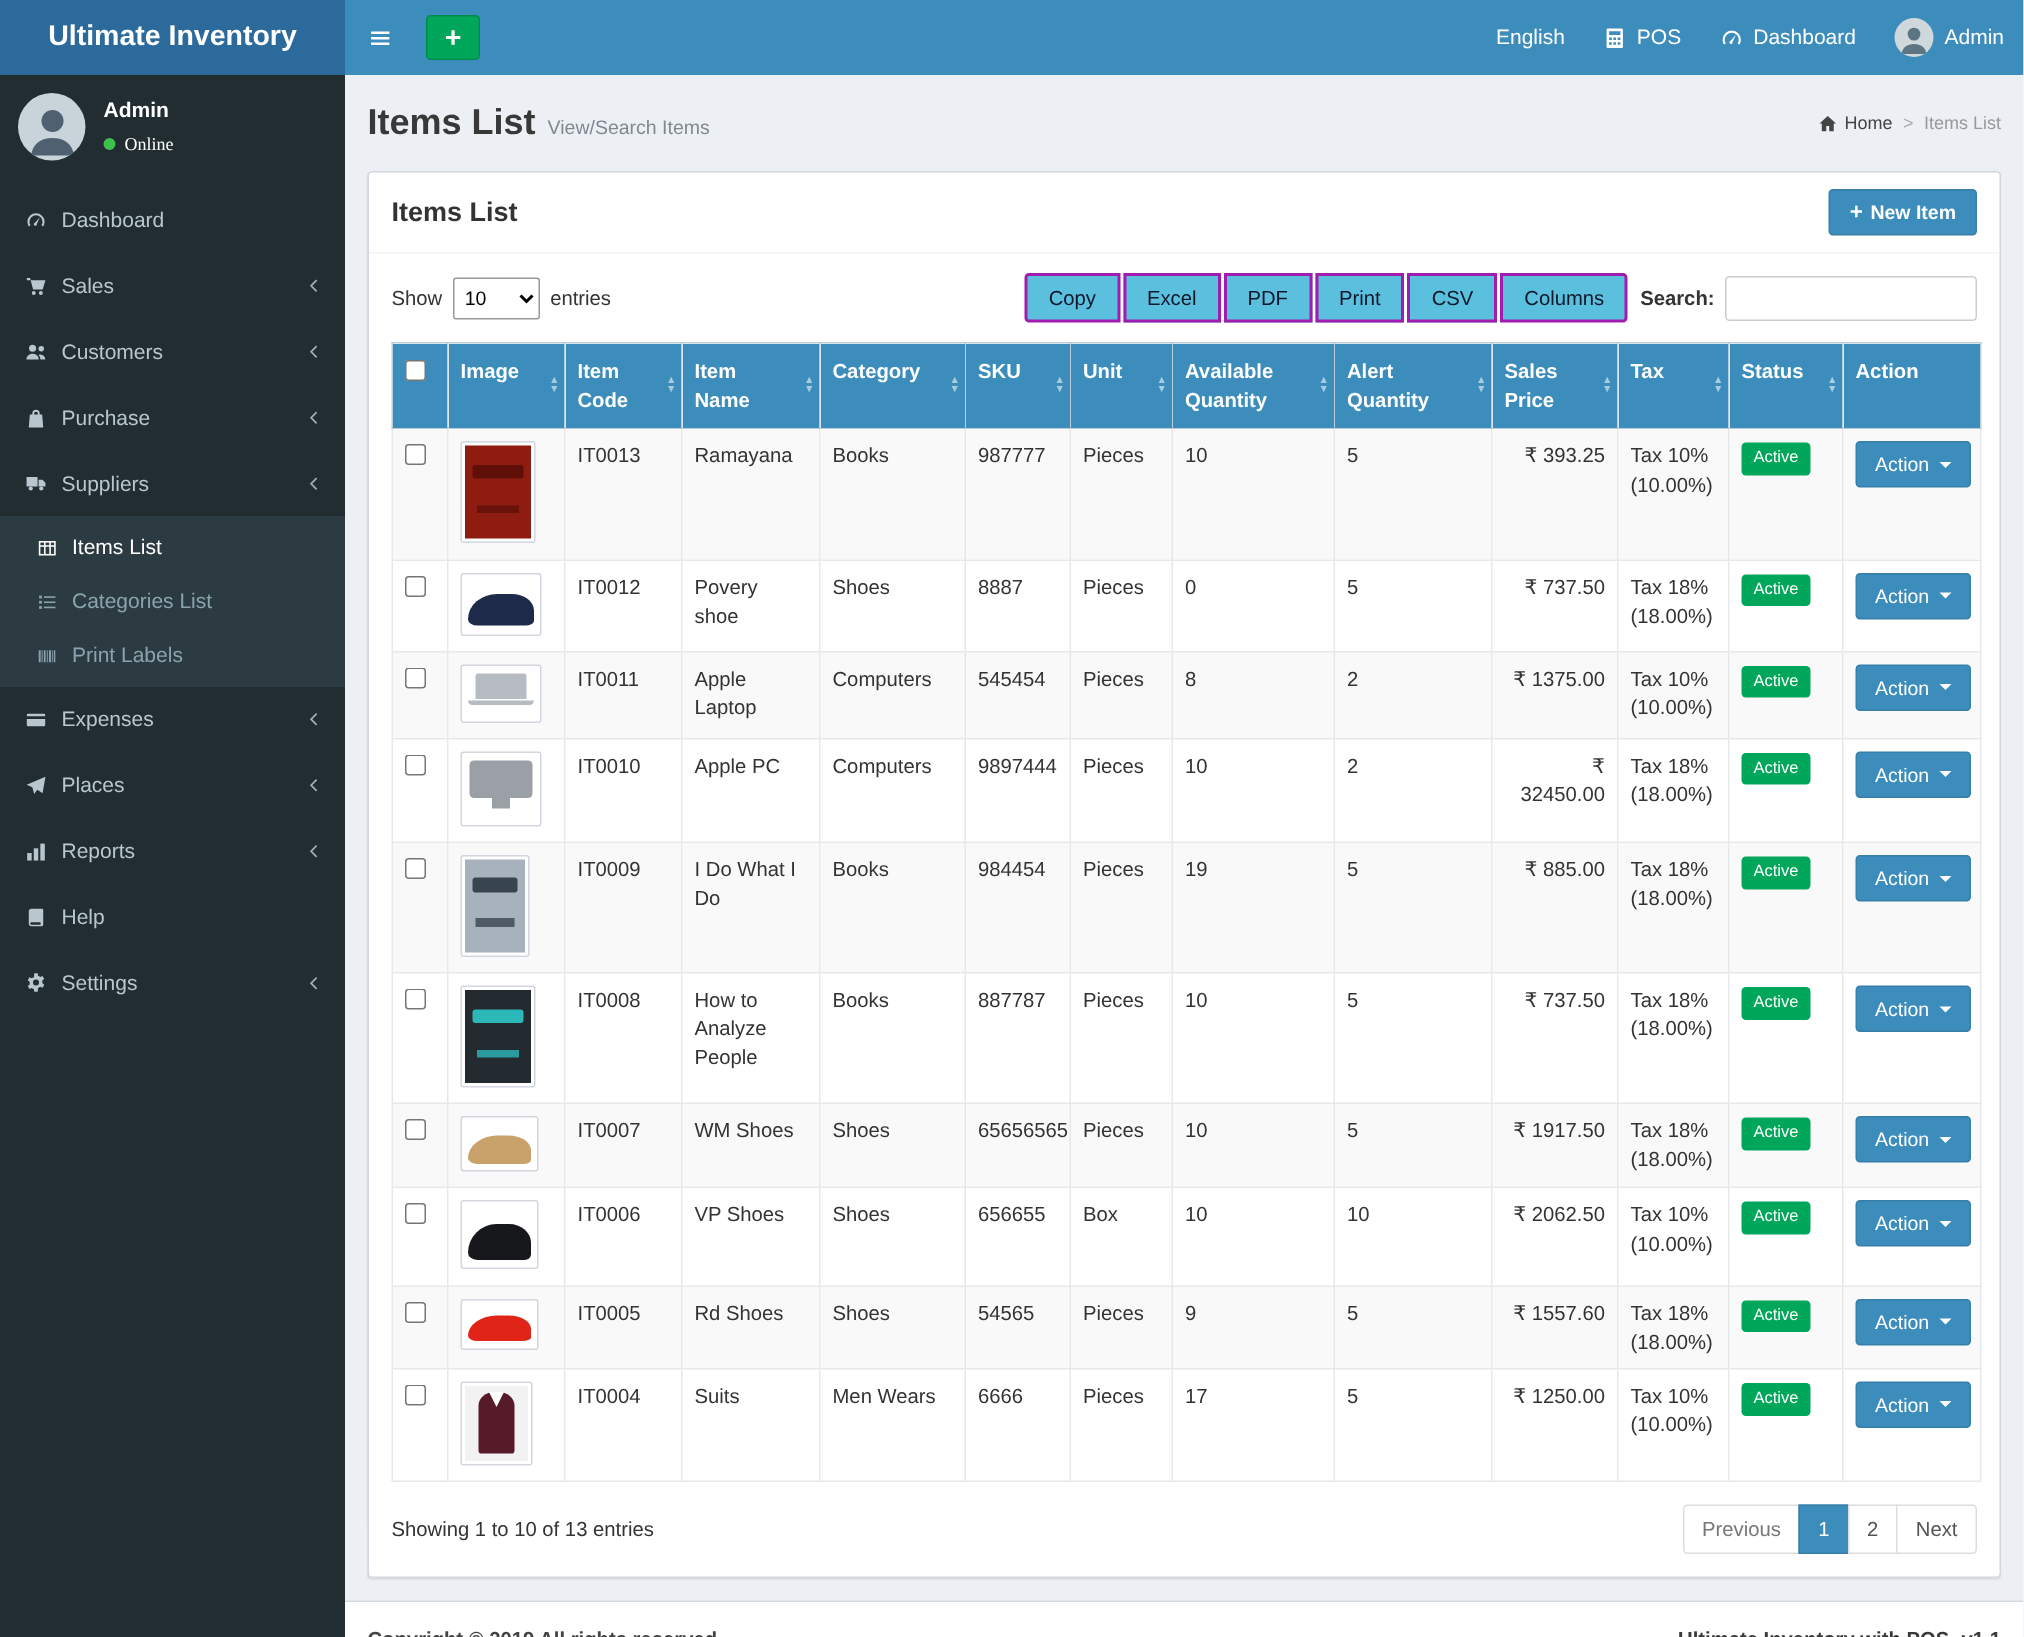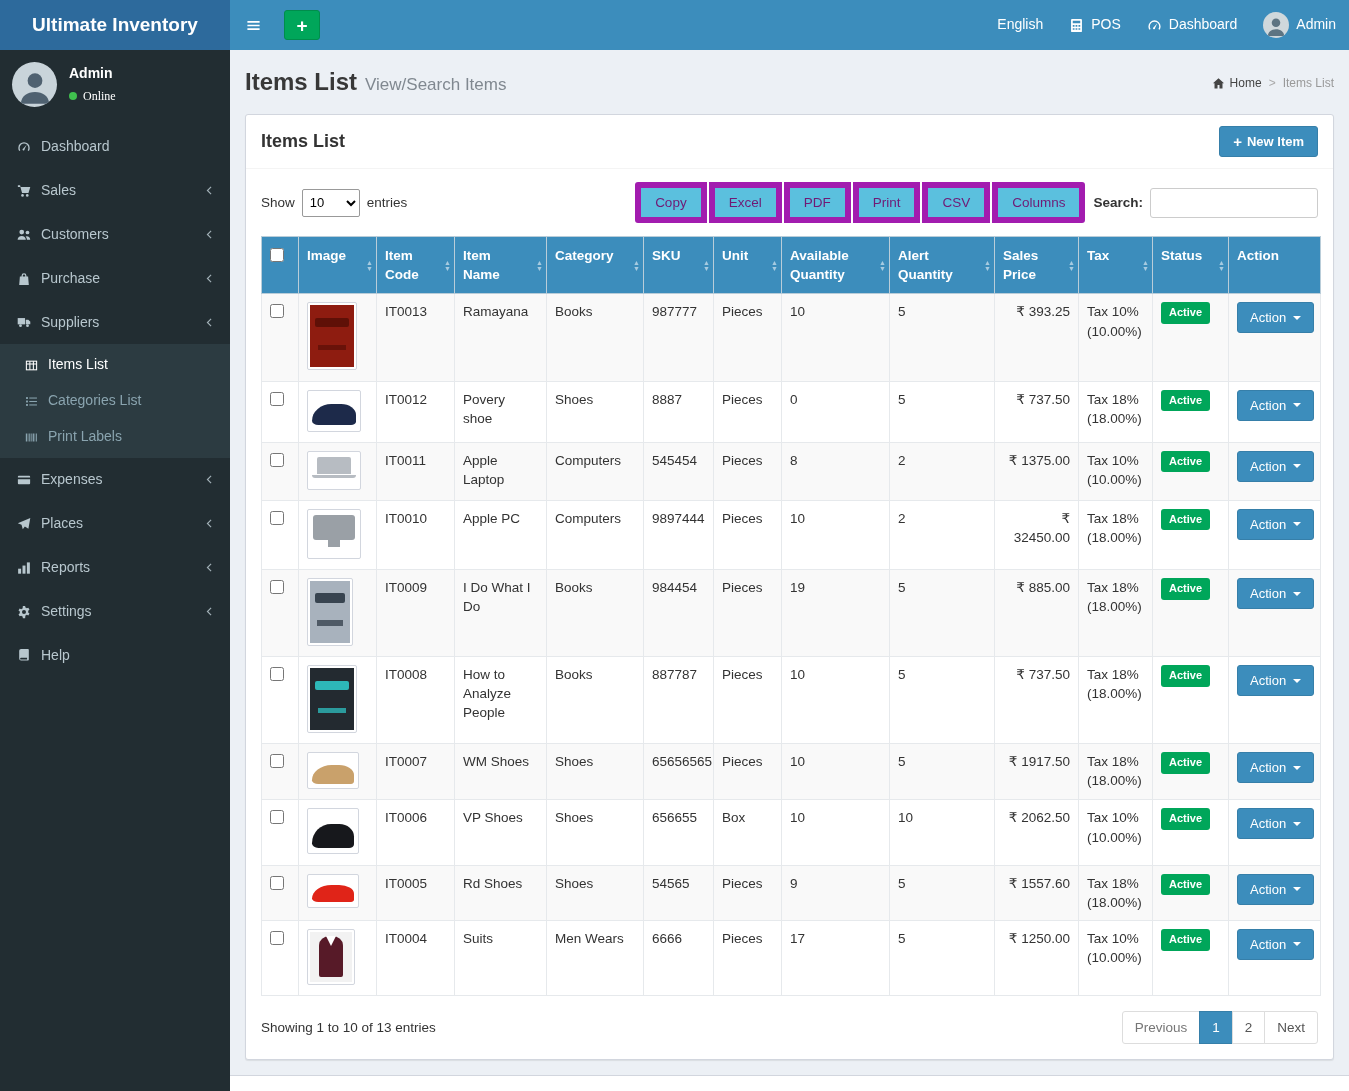--- a/index.html
+++ b/index.html
@@ -38,57 +38,57 @@
   .menu-item .mi-chevron{margin-left:auto;font-size:11px;opacity:.85;}
   .menu-item.active{background:#1e282c;color:#fff;}
   .submenu{background:#2c3b41;padding:3px 0;}
   .submenu-item{display:flex;align-items:center;gap:9px;padding:8px 15px 8px 23px;color:#8aa4af;font-size:14px;cursor:pointer;text-decoration:none;}
   .submenu-item .mi-icon{width:16px;font-size:13px;}
   .submenu-item.active{color:#fff;}
 
   
   .content-header{display:flex;align-items:baseline;padding:15px 15px 5px;}
   .page-title{font-size:24px;font-weight:bold;color:#383838;}
-  .page-subtitle{font-size:17px;color:#808890;margin-left:8px;}
+  .page-subtitle{font-size:13px;color:#808890;margin-left:8px;}
   .breadcrumb{margin-left:auto;display:flex;gap:7px;font-size:12px;}
   .crumb{color:#444;display:flex;align-items:center;gap:5px;text-decoration:none;cursor:pointer;}
   .crumb-sep{color:#aaa;}
   .crumb.current{color:#999;cursor:default;}
 
   
   .box{background:#fff;border:1px solid #d2d6de;border-radius:3px;margin:10px 15px 15px;box-shadow:0 1px 1px rgba(0,0,0,.08);}
   .box-header{display:flex;align-items:center;padding:11px 15px;border-bottom:1px solid #f4f4f4;}
   .box-title{font-size:18px;color:#333;}
   .btn-new{margin-left:auto;background:#3c8dbc;border:1px solid #367fa9;color:#fff;font-size:13px;font-weight:bold;padding:7px 13px;border-radius:3px;cursor:pointer;display:flex;align-items:center;gap:5px;}
   .btn-new .plus{font-size:15px;line-height:1;}
   .box-body{padding:13px 15px 15px;}
 
   
   .controls{display:flex;align-items:center;margin-bottom:13px;}
   .length-group{display:flex;align-items:center;gap:7px;color:#333;font-size:13.5px;}
   .length-group select{height:28px;min-width:58px;border:1px solid #999;border-radius:2px;font-size:13px;background:#fff;padding:2px 3px;}
   .export-group{margin-left:auto;display:flex;}
-  .btn-export{background:#5bc0de;border:6px solid #a21caf;color:#701a75;font-size:13.5px;padding:7px 14px;cursor:pointer;margin-left:2px;}
+  .btn-export{background:#5bc0de;border:2px solid #a21caf;color:#0f172a;font-size:13.5px;padding:7px 14px;cursor:pointer;margin-left:2px;}
   .btn-export:first-child{border-radius:3px 0 0 3px;margin-left:0;}
   .btn-export:last-child{border-radius:0 3px 3px 0;text-align:center;}
   .search-group{display:flex;align-items:center;gap:7px;margin-left:8px;}
   .search-group label{font-weight:bold;color:#333;font-size:13.5px;}
   .search-group input{width:168px;height:30px;border:1px solid #ccc;border-radius:3px;padding:4px 8px;font-size:13px;}
 
   
   table.items{width:100%;border-collapse:collapse;table-layout:fixed;border:1px solid #d2d6de;}
   .items thead th{background:#3c8dbc;color:#fff;font-size:13.5px;font-weight:bold;text-align:left;padding:9px 15px 9px 8px;border:1px solid #b9cdd9;position:relative;vertical-align:top;cursor:pointer;}
   .items thead th.col-check{padding:9px 8px;cursor:default;}
   .sort{position:absolute;right:3px;top:50%;transform:translateY(-50%);display:flex;flex-direction:column;font-size:7px;line-height:5.5px;color:rgba(255,255,255,.55);}
   .sort b{display:block;font-weight:normal;}
   .items tbody td{border:1px solid #e6e9ec;padding:8px;vertical-align:top;font-size:13.5px;color:#333;background:#fff;}
   .items tbody tr:nth-child(odd) td{background:#f9f9f9;}
   td.price-cell{text-align:right;}
   .col-check input{width:14px;height:14px;margin-top:2px;}
-  .badge-active{display:inline-block;background:#00a65a;color:#fff;font-size:11px;font-weight:bold;padding:3px 8px;border-radius:3px;}
+  .badge-active{display:inline-block;background:#00a65a;color:#fff;font-size:11px;font-weight:normal;padding:3px 8px;border-radius:3px;}
   .btn-action{background:#3c8dbc;border:1px solid #367fa9;color:#fff;font-size:13px;padding:7px 12px;border-radius:3px;cursor:pointer;display:inline-flex;align-items:center;gap:7px;}
   .caret{width:0;height:0;border-left:4px solid transparent;border-right:4px solid transparent;border-top:4px solid #fff;display:inline-block;}
 
   
   .thumb{display:inline-block;border:1px solid #d2d6de;background:#fff;padding:2px;border-radius:2px;}
   .imgbox{display:block;position:relative;overflow:hidden;}
   .fg{position:absolute;display:block;}
   .fg-book{left:12%;right:12%;top:20%;height:15%;border-radius:2px;opacity:.92;}
   .fg-book::after{content:"";position:absolute;left:8%;right:8%;top:290%;height:60%;background:inherit;opacity:.8;}
   .fg-shoe{left:5%;right:5%;bottom:9%;height:60%;border-radius:55% 42% 14% 18% / 95% 62% 18% 24%;}
@@ -323,38 +323,38 @@
     <span class="mi-label">Reports</span>
     <span class="icon mi-chevron">
             <svg viewBox="0 0 16 16" fill="currentColor" aria-hidden="true">
               <path fill="none" stroke="currentColor" stroke-width="1.7" d="M10.3 2.6 5 8l5.3 5.4"></path>
             </svg>
           </span>
   </a>
         <a class="menu-item">
     <span class="icon mi-icon">
             <svg viewBox="0 0 16 16" fill="currentColor" aria-hidden="true">
+              <path fill-rule="evenodd" d="M4.6 1h7.9a1 1 0 0 1 1 1v11.2a1 1 0 0 1-1 1H4.6a2.1 2.1 0 0 1-2.1-2.1V3.1A2.1 2.1 0 0 1 4.6 1zm0 10.2a1 1 0 0 0 0 2h6.9v-2z"></path>
+            </svg>
+          </span>
+    <span class="mi-label">Help</span>
+
+  </a>
+        <a class="menu-item">
+    <span class="icon mi-icon">
+            <svg viewBox="0 0 16 16" fill="currentColor" aria-hidden="true">
               <path fill-rule="evenodd" d="M6.7 1h2.6l.3 1.9c.57.2 1.1.5 1.57.87l1.8-.73 1.3 2.25-1.5 1.25a5.5 5.5 0 0 1 0 1.92l1.5 1.25-1.3 2.25-1.8-.73c-.47.37-1 .67-1.57.87L9.3 15H6.7l-.3-1.9a5.5 5.5 0 0 1-1.57-.87l-1.8.73-1.3-2.25 1.5-1.25a5.5 5.5 0 0 1 0-1.92L1.73 6.3l1.3-2.25 1.8.73c.47-.37 1-.67 1.57-.87zM8 5.7A2.3 2.3 0 1 0 8 10.3 2.3 2.3 0 0 0 8 5.7z"></path>
             </svg>
           </span>
     <span class="mi-label">Settings</span>
     <span class="icon mi-chevron">
             <svg viewBox="0 0 16 16" fill="currentColor" aria-hidden="true">
               <path fill="none" stroke="currentColor" stroke-width="1.7" d="M10.3 2.6 5 8l5.3 5.4"></path>
             </svg>
           </span>
-  </a>
-        <a class="menu-item">
-    <span class="icon mi-icon">
-            <svg viewBox="0 0 16 16" fill="currentColor" aria-hidden="true">
-              <path fill-rule="evenodd" d="M4.6 1h7.9a1 1 0 0 1 1 1v11.2a1 1 0 0 1-1 1H4.6a2.1 2.1 0 0 1-2.1-2.1V3.1A2.1 2.1 0 0 1 4.6 1zm0 10.2a1 1 0 0 0 0 2h6.9v-2z"></path>
-            </svg>
-          </span>
-    <span class="mi-label">Help</span>
-
   </a>
       </nav>
   </aside>
 
   <div class="content-col">
 
     <div class="content-header">
       <h1 class="page-title">Items List</h1>
       <span class="page-subtitle">View/Search Items</span>
       <div class="breadcrumb">

